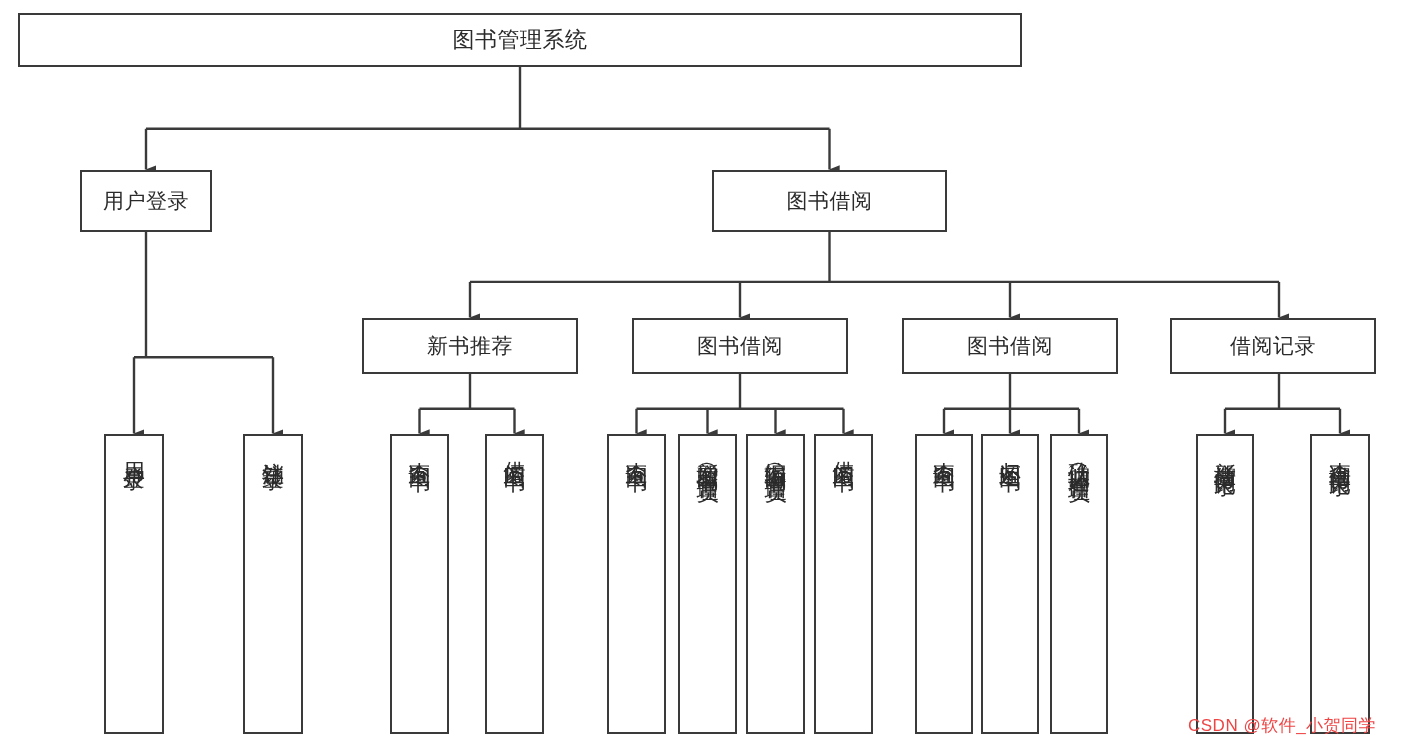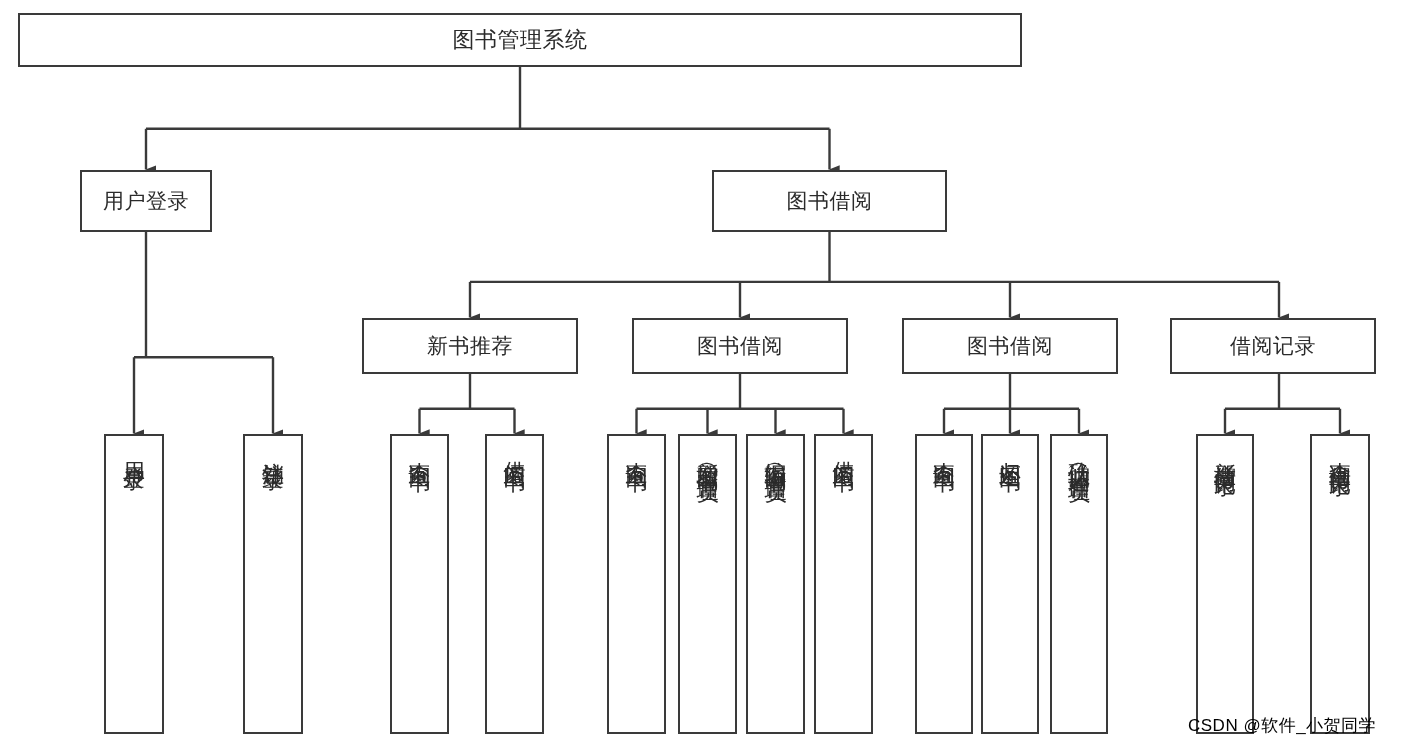--- a/index.html
+++ b/index.html
@@ -56,21 +56,21 @@
     writing-mode: vertical-rl;
     text-orientation: upright;
     font-size: 22px;
     line-height: 1.0;
     letter-spacing: 3px;
     white-space: nowrap;
   }
   .watermark {
     position: absolute;
     font-size: 17px;
-    color: #000000;
+    color: #ef4444;
     letter-spacing: 0.5px;
     white-space: nowrap;
     user-select: none;
   }
 </style>
 </head>
 <body>
 
 <div id="canvas">
 

